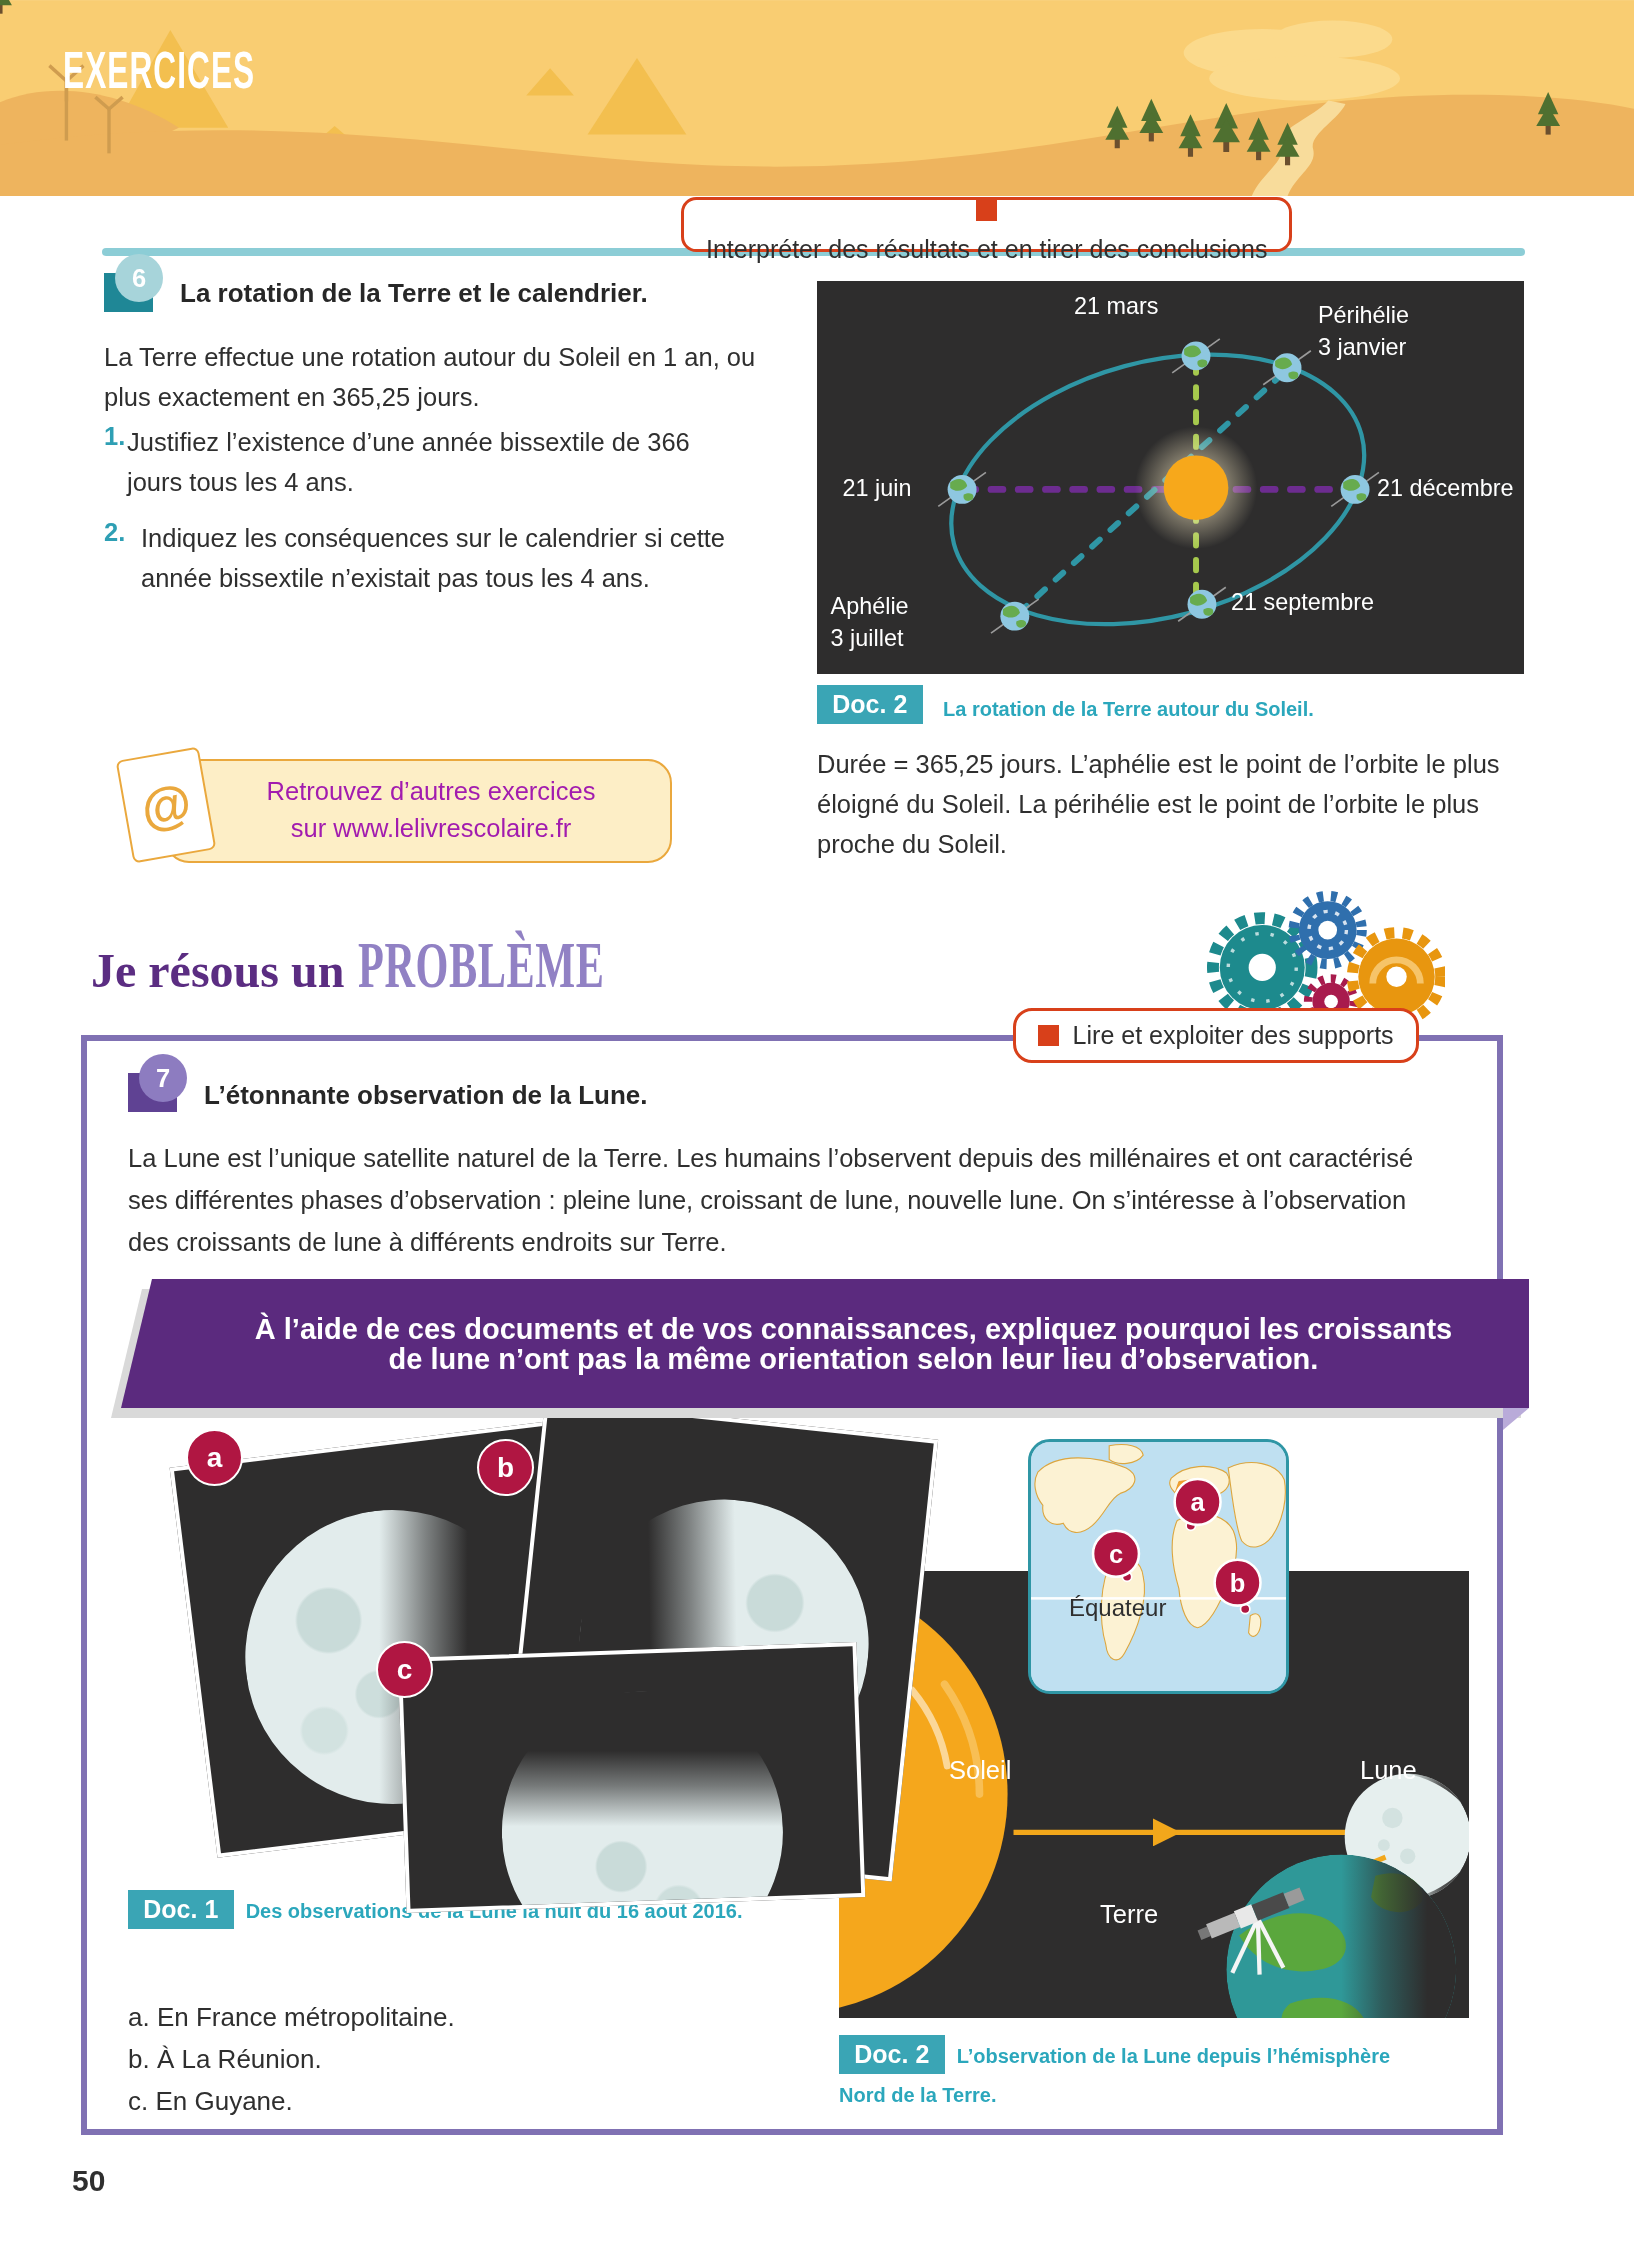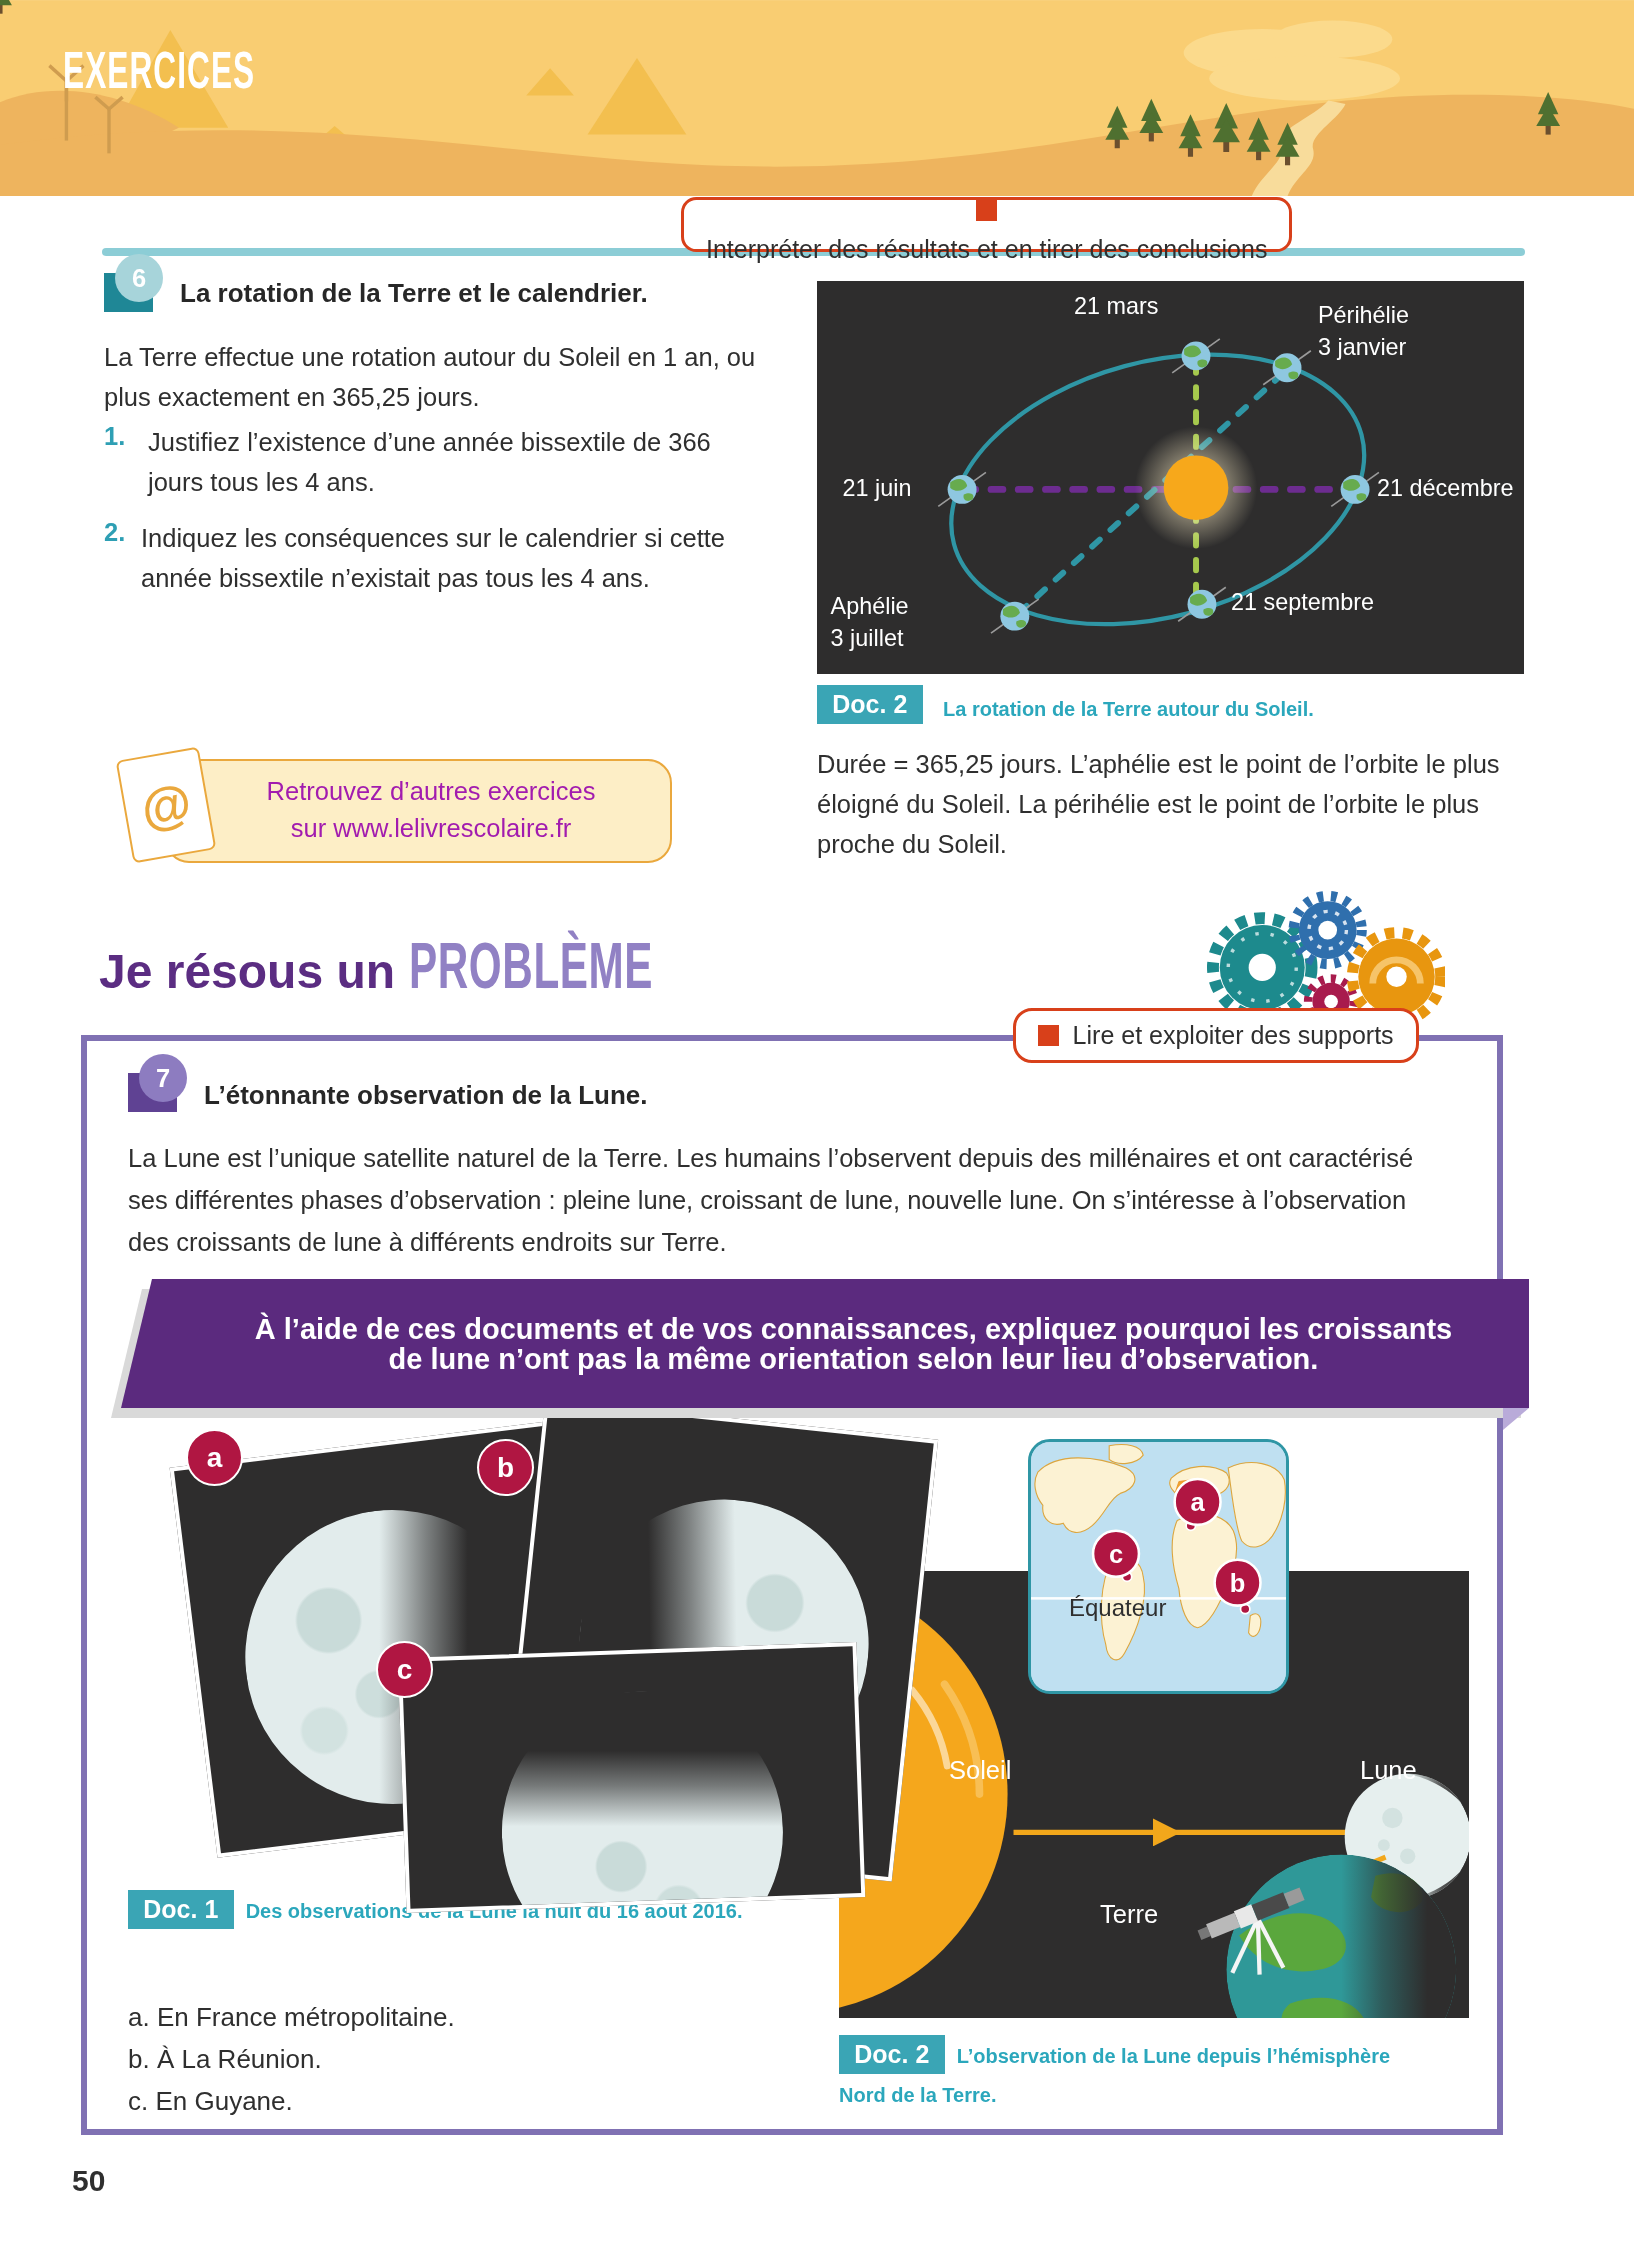--- a/index.html
+++ b/index.html
@@ -59,21 +59,21 @@
   .dark-box{position:absolute;background:#2e2d2d;overflow:hidden;}
   .diagram-label{position:absolute;color:#fff;font-size:23.4px;line-height:31.5px;white-space:nowrap;}
 
   .doc-chip{
     display:inline-block;background:#3aa5b5;color:#fff;font-weight:bold;
     font-size:25px;padding:5.1px 15.3px;margin-right:12px;vertical-align:baseline;
   }
   .doc-caption{color:#2ba7bc;font-weight:bold;font-size:20px;line-height:39px;}
 
   
-  #heading2{left:99px;top:928px;white-space:nowrap;}
+  #heading2{left:91px;top:928px;white-space:nowrap;font-family:Liberation Serif, serif;}
   #heading2 .pfx{font-size:48px;font-weight:bold;color:#5b2d82;}
   #heading2 .word{
     display:inline-block;font-size:65px;font-weight:bold;color:#9181c4;
     transform:scaleX(.65);transform-origin:left bottom;margin-left:10.2px;letter-spacing:0.9px;
   }
 
   
   #pbox{left:81px;top:1035px;width:1410px;height:1088px;border:6px solid #8071b3;background:#fff;}
 
   #task-shadow{left:111px;top:1289px;width:1410px;height:129px;background:#d9d9d9;
@@ -172,21 +172,21 @@
   <span>Interpréter des résultats et en tirer des conclusions</span>
 </div>
 
 <div class="num-chip chip-teal" style="left:104px;top:254px;">
   <span class="sq"></span>
   <span class="circ">6</span>
 </div>
 <div class="ex-title abs" style="left:180px;top:278px;">La rotation de la Terre et le calendrier.</div>
 <div class="body-text" style="left:104px;top:337px;width:656px;">La Terre effectue une rotation autour du Soleil en 1 an, ou plus exactement en 365,25 jours.</div>
 <div class="q-num" style="left:104px;top:422px;">1.</div>
-<div class="body-text" style="left:148px;top:422px;width:596px;">Justifiez l’existence d’une année bissextile de 366 jours tous les 4 ans.</div>
+<div class="body-text" style="left:127px;top:422px;width:596px;">Justifiez l’existence d’une année bissextile de 366 jours tous les 4 ans.</div>
 <div class="q-num" style="left:104px;top:518px;">2.</div>
 <div class="body-text" style="left:141px;top:518px;width:587px;">Indiquez les conséquences sur le calendrier si cette année bissextile n’existait pas tous les 4 ans.</div>
 
 <div class="abs" id="callout">
   <div>Retrouvez d’autres exercices</div>
   <div>sur www.lelivrescolaire.fr</div>
 </div>
 <div class="abs" id="at-card">@</div>
 
 <div class="dark-box" style="left:817px;top:281px;width:707px;height:393px;">

